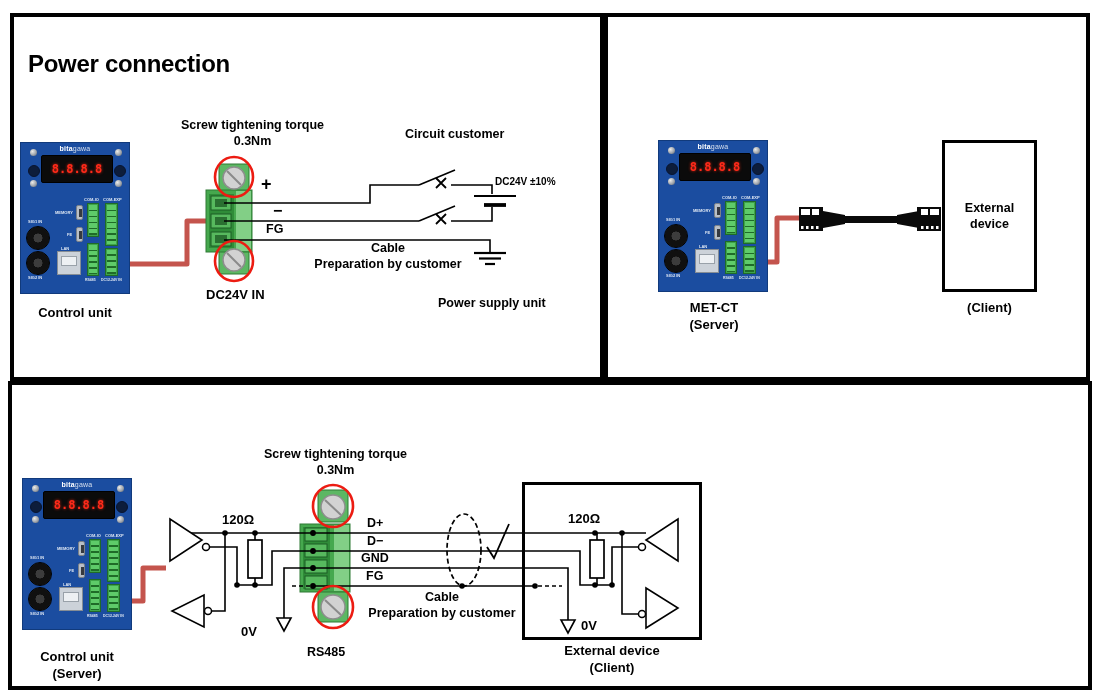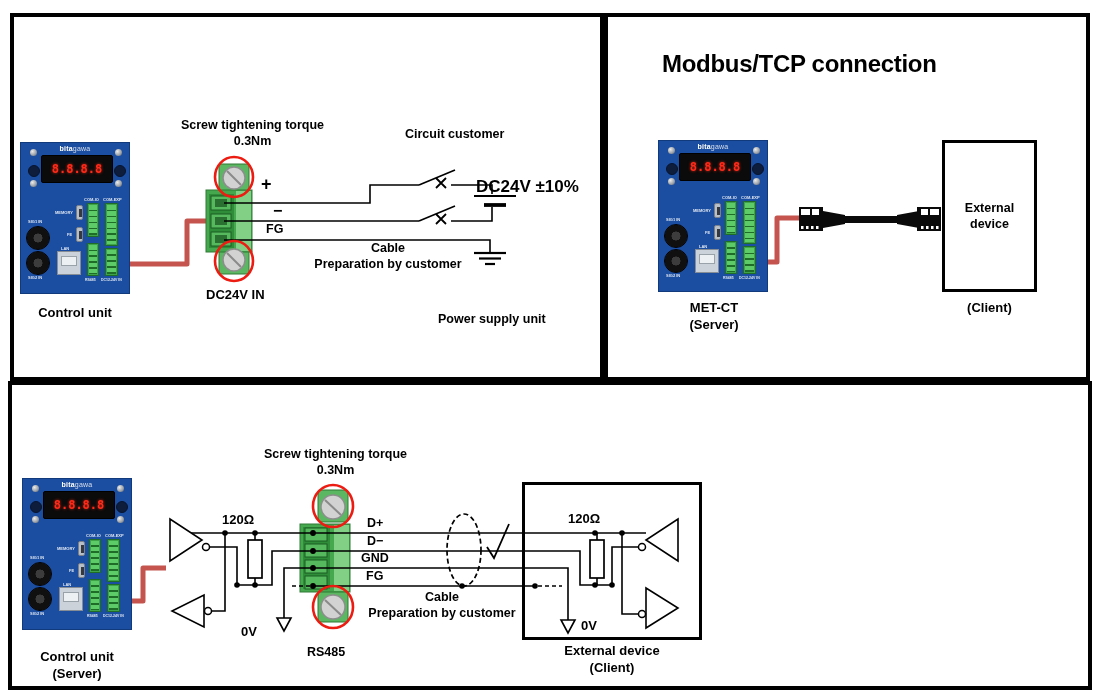--- a/index.html
+++ b/index.html
@@ -215,36 +215,36 @@
       <line x1="325" y1="500" x2="341" y2="515" stroke="#8a8a8a" stroke-width="2"></line>
       <circle cx="333" cy="607" r="12" fill="#d2d2d2" stroke="#8d8d8d" stroke-width="1.5"></circle>
       <line x1="325" y1="600" x2="341" y2="615" stroke="#8a8a8a" stroke-width="2"></line>
     </g>
     <g stroke="#ec1c12" stroke-width="2.6" fill="none">
       <ellipse cx="333" cy="506" rx="20" ry="21"></ellipse>
       <ellipse cx="333" cy="607" rx="20" ry="21"></ellipse>
     </g>
   </svg>
 
-  <div class="title" style="left:662px;top:50px;">Modbus/TCP connection</div>
+  <div class="title" style="left:28px;top:50px;">Power connection</div>
 
   <div class="lbl ctr" style="left:160px;top:118px;width:185px;">
     <span>Screw tightening torque</span><br><span>0.3Nm</span>
   </div>
   <div class="lbl" style="left:405px;top:127px;">Circuit customer</div>
-  <div class="lbl" style="left:476px;top:176px;font-size:17px;">DC24V ±10%</div>
+  <div class="lbl" style="left:495px;top:176px;font-size:10px;">DC24V ±10%</div>
   <div class="lbl" style="left:261px;top:173px;font-size:18px;">+</div>
   <div class="lbl" style="left:273px;top:201px;font-size:16px;">−</div>
   <div class="lbl" style="left:266px;top:222px;">FG</div>
   <div class="lbl ctr" style="left:300px;top:241px;width:176px;">
     <span>Cable</span><br><span>Preparation by customer</span>
   </div>
   <div class="lbl" style="left:206px;top:287px;font-size:13px;">DC24V IN</div>
   <div class="lbl ctr" style="left:15px;top:305px;width:120px;font-size:13px;">Control unit</div>
-  <div class="lbl" style="left:438px;top:312px;">Power supply unit</div>
+  <div class="lbl" style="left:438px;top:296px;">Power supply unit</div>
 
   <div class="lbl ctr" style="left:654px;top:300px;width:120px;font-size:13px;">MET-CT</div>
   <div class="lbl ctr" style="left:654px;top:317px;width:120px;font-size:13px;">(Server)</div>
   <div class="lbl ctr" style="left:942px;top:300px;width:95px;font-size:13px;">(Client)</div>
 
   <div class="lbl ctr" style="left:248px;top:447px;width:175px;">
     <span>Screw tightening torque</span><br><span>0.3Nm</span>
   </div>
   <div class="lbl" style="left:222px;top:512px;font-size:13px;">120Ω</div>
   <div class="lbl" style="left:568px;top:511px;font-size:13px;">120Ω</div>

